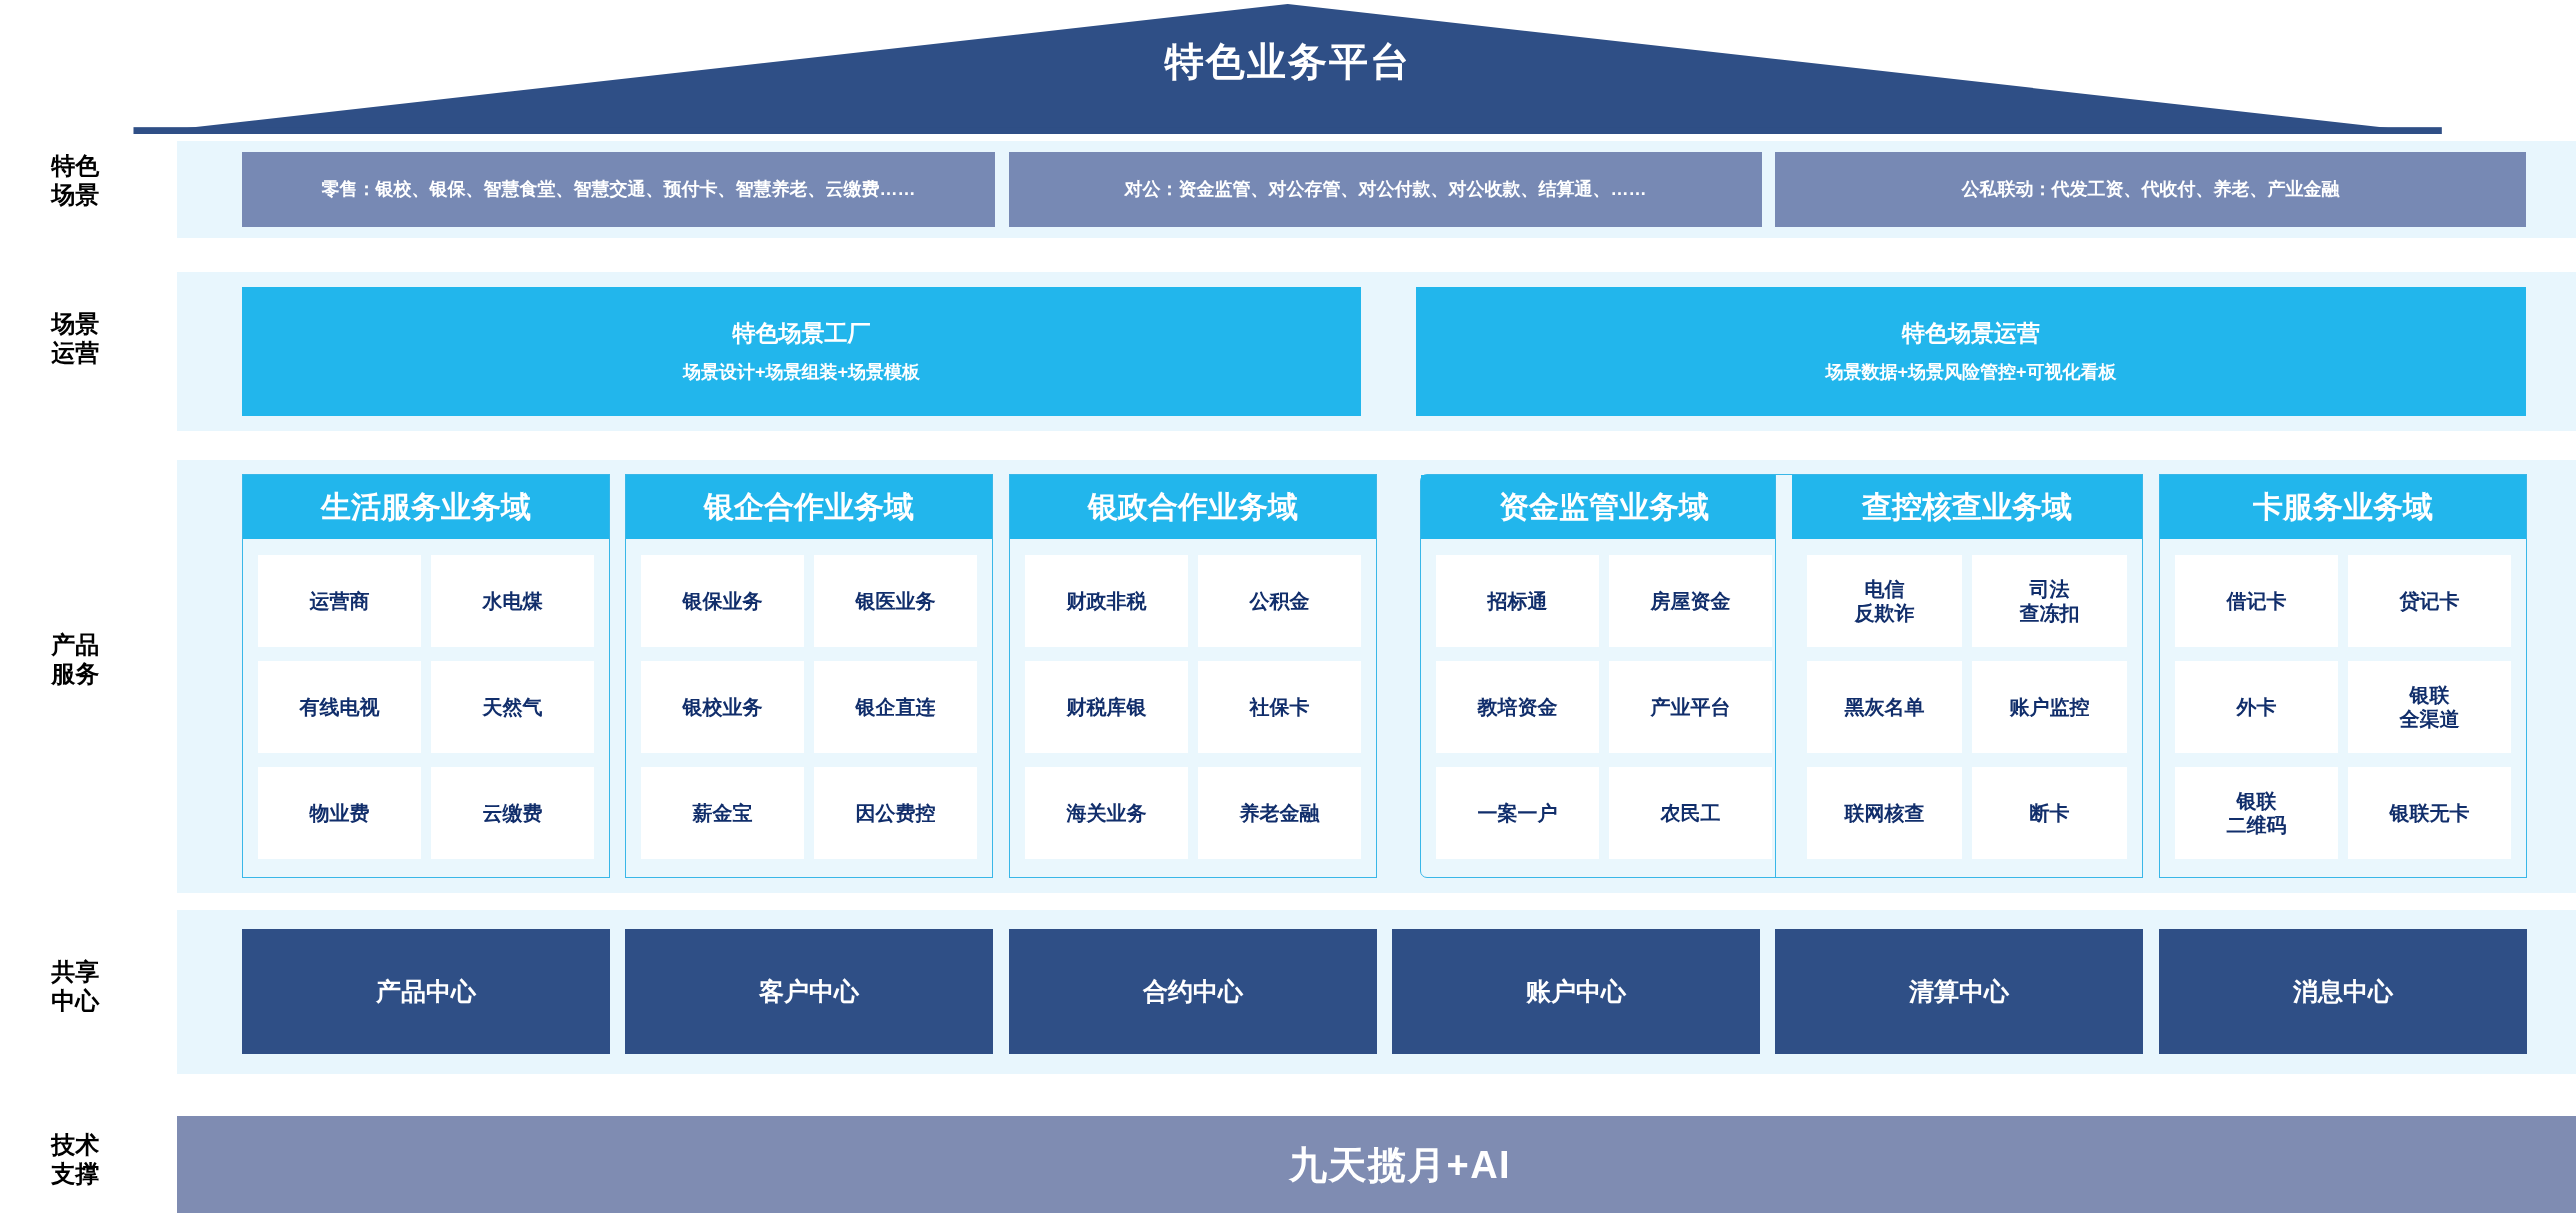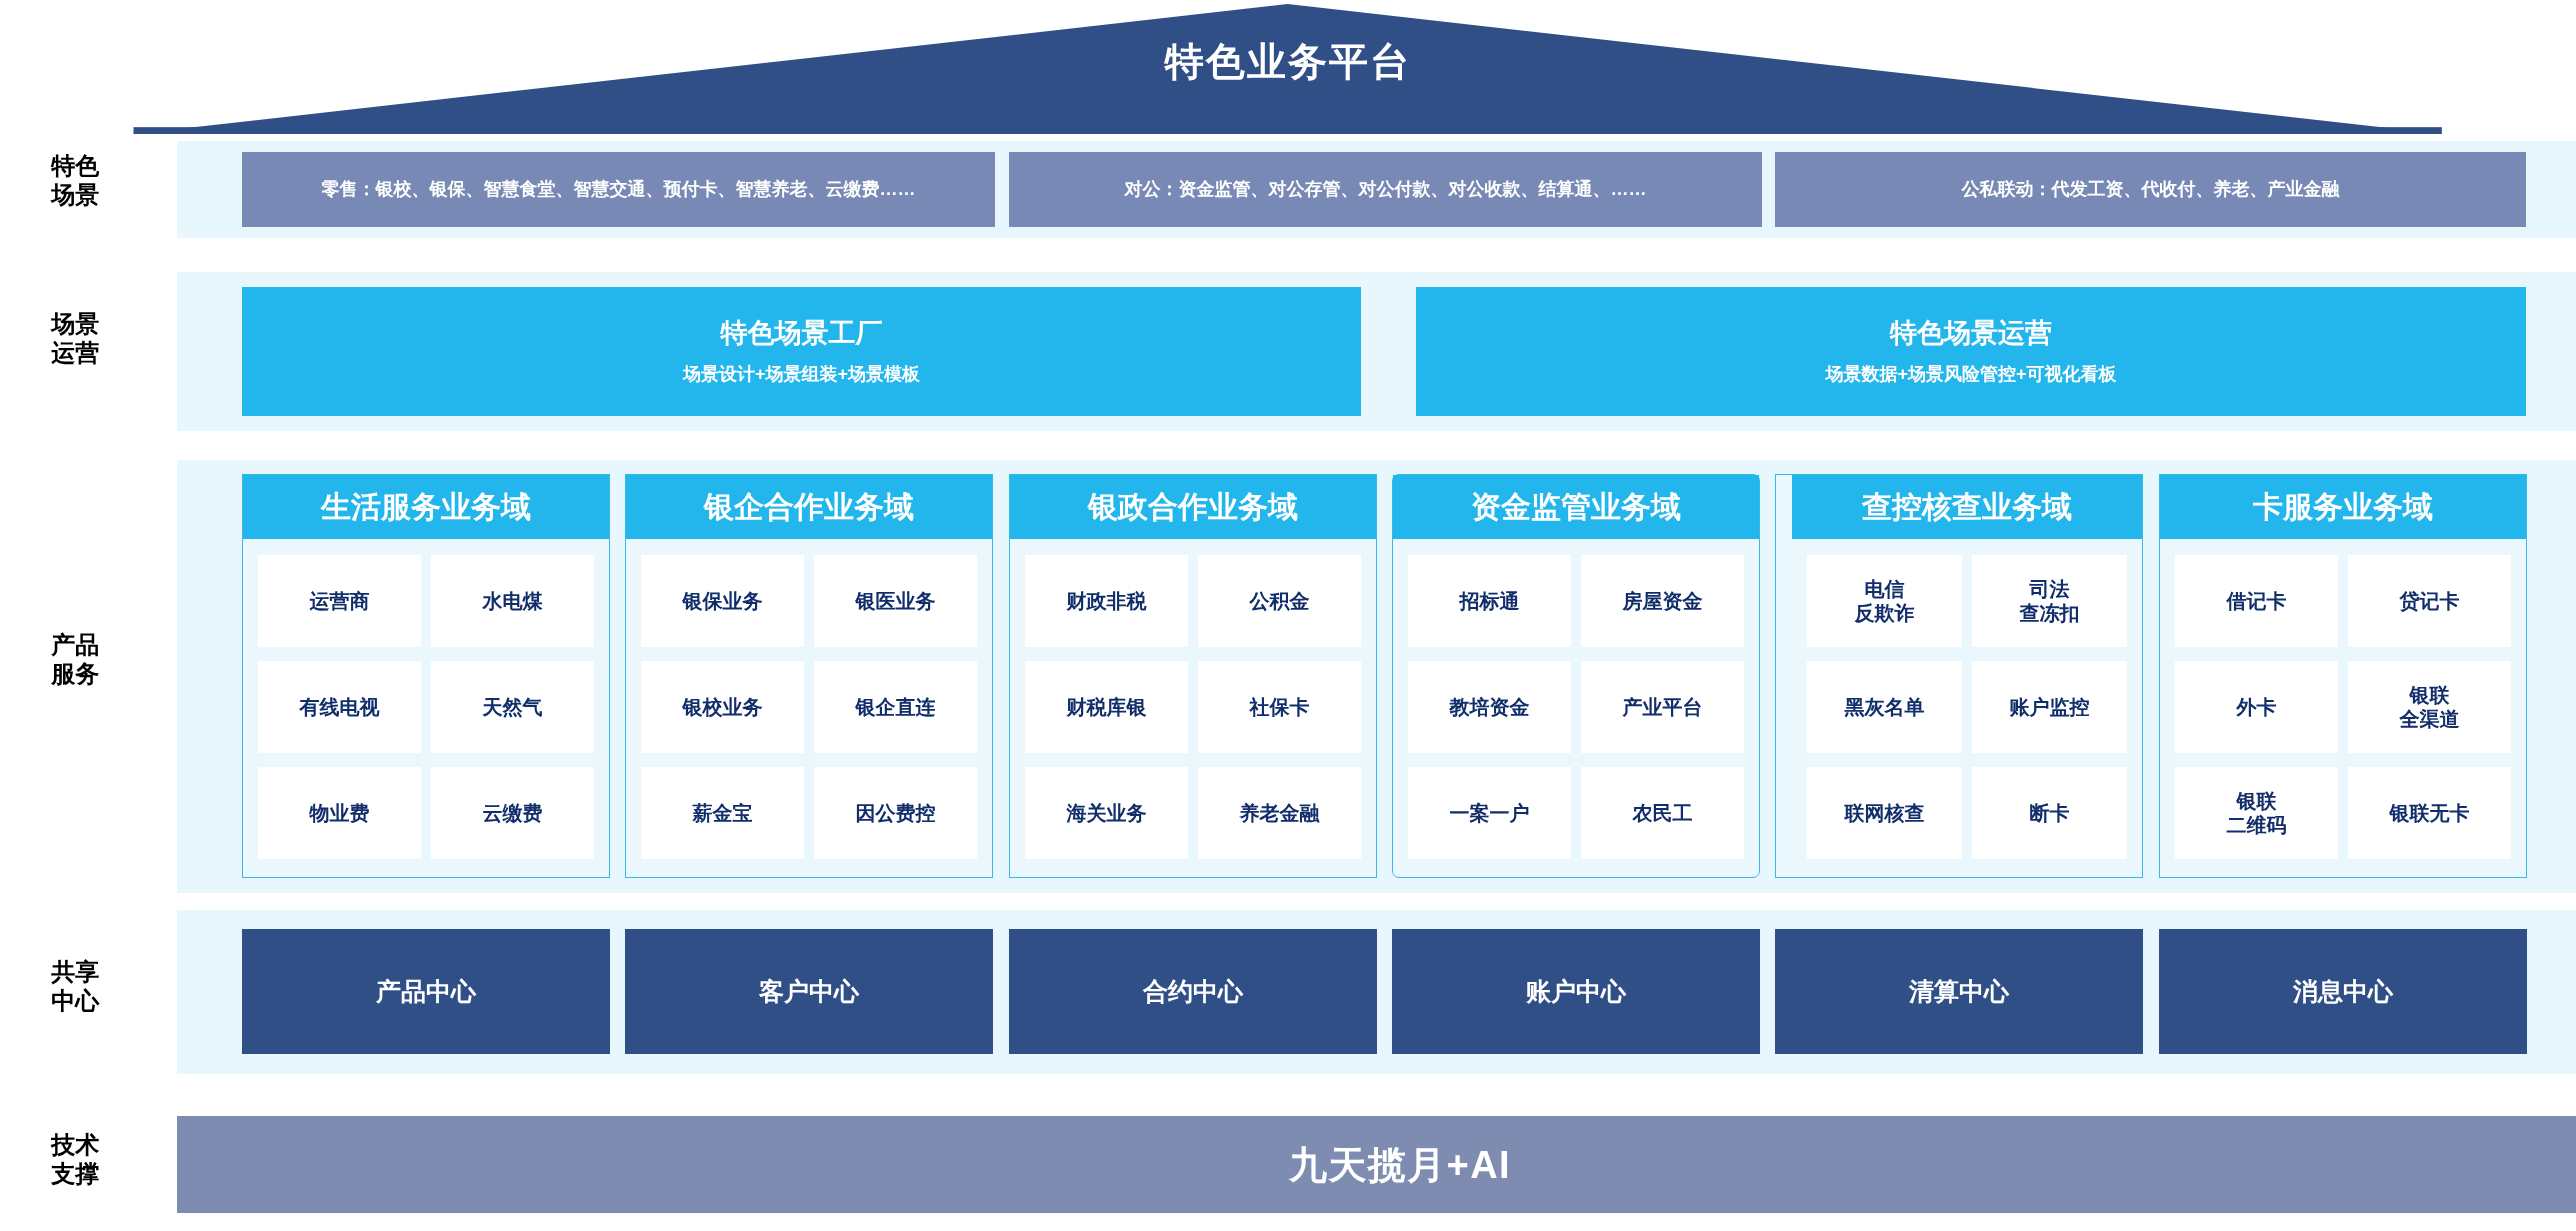--- a/index.html
+++ b/index.html
@@ -60,21 +60,21 @@
   #row2{top:272px;height:159px;}
   .ops-box{
     position:absolute;top:15px;height:129px;
     background:#22b6ec;
     color:#ffffff;
     display:flex;flex-direction:column;
     align-items:center;justify-content:center;
   }
   #ops0{left:65px;width:1119px;}
   #ops1{left:1239px;width:1110px;}
-  .ops-title{font-size:27px;font-weight:bold;line-height:1;margin-bottom:18px;}
+  .ops-title{font-size:23px;font-weight:bold;line-height:1;margin-bottom:18px;}
   .ops-sub{font-size:18px;font-weight:bold;line-height:1;}
 
   
   #row3{top:460px;height:433px;}
   .dom-card{
     position:absolute;top:13.7px;width:368px;height:404px;
     border:1.4px solid #39b7e8;
     box-sizing:border-box;
     background:#eaf7fd;
   }
@@ -186,21 +186,21 @@
     <div class="dom-grid">
       <div class="dom-cell">财政非税</div>
       <div class="dom-cell">公积金</div>
       <div class="dom-cell">财税库银</div>
       <div class="dom-cell">社保卡</div>
       <div class="dom-cell">海关业务</div>
       <div class="dom-cell">养老金融</div>
     </div>
   </div>
 
-  <div class="dom-card" style="left:1215px;border-radius:7px;">
+  <div class="dom-card" style="left:1243px;border-radius:7px;">
     <div class="dom-head">资金监管业务域</div>
     <div class="dom-grid">
       <div class="dom-cell">招标通</div>
       <div class="dom-cell">房屋资金</div>
       <div class="dom-cell">教培资金</div>
       <div class="dom-cell">产业平台</div>
       <div class="dom-cell">一案一户</div>
       <div class="dom-cell">农民工</div>
     </div>
   </div>

